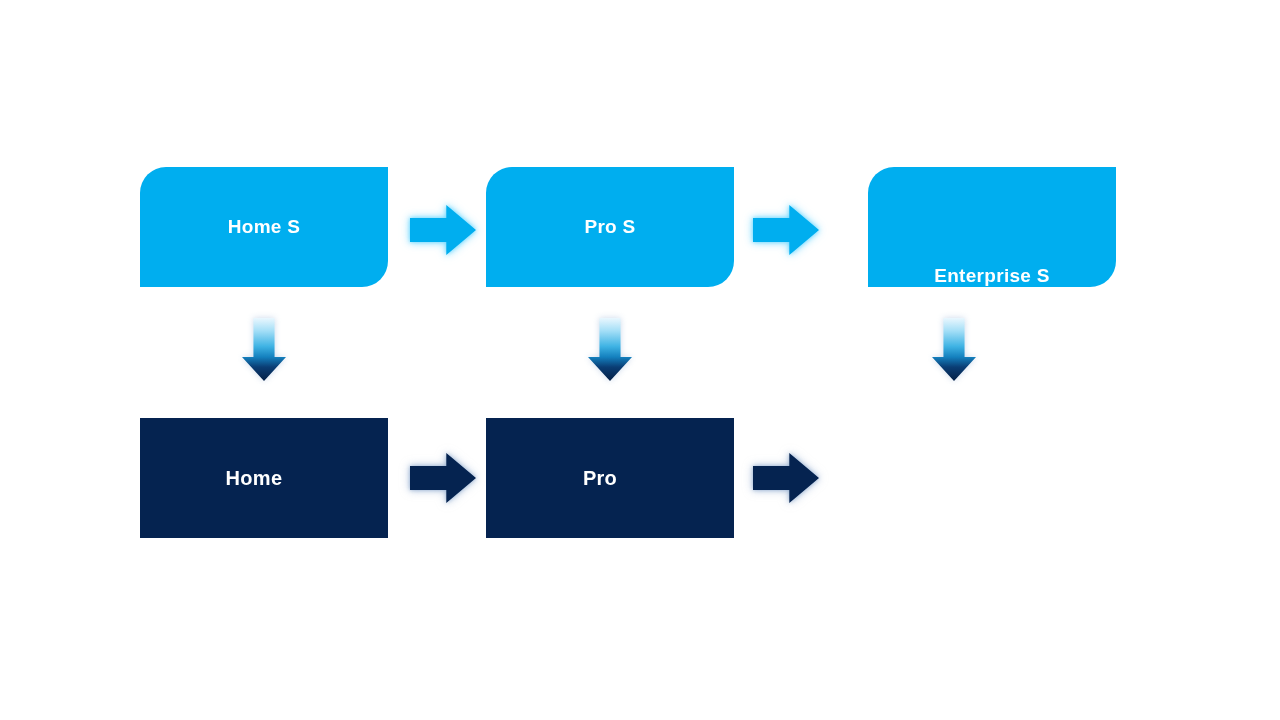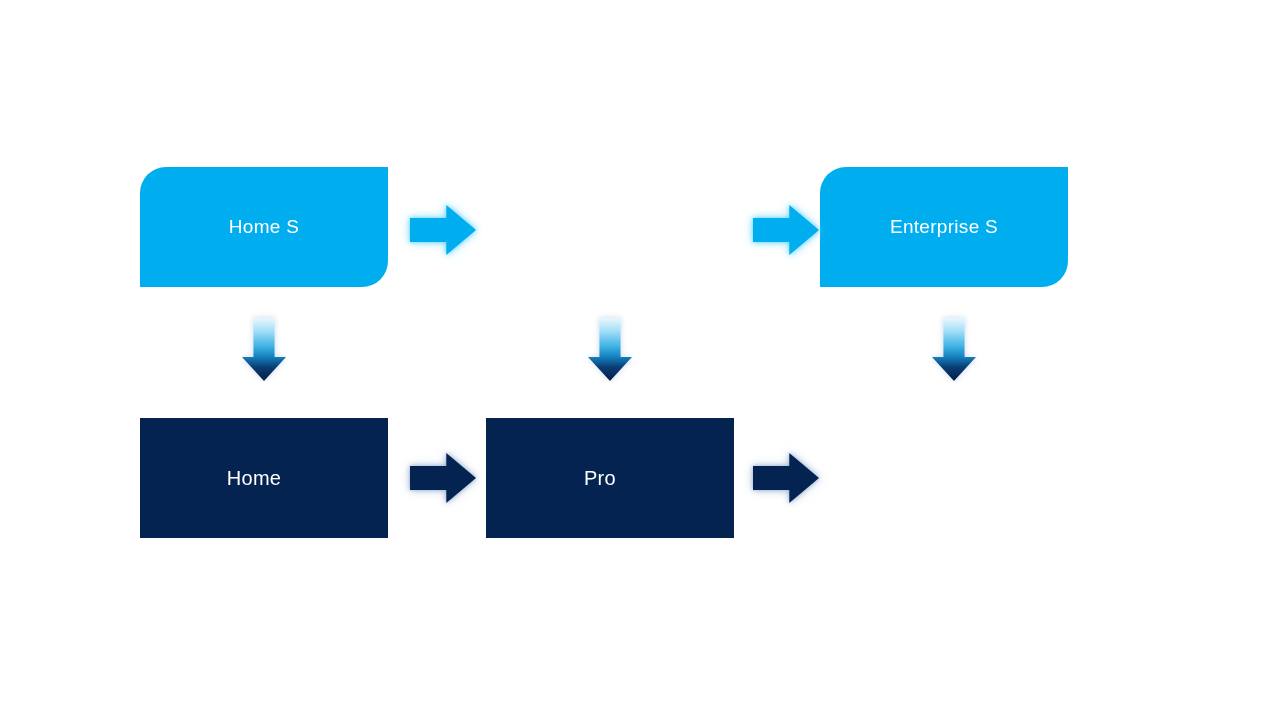--- a/index.html
+++ b/index.html
@@ -34,24 +34,24 @@
     font-size: 19px;
   }
   .box-bottom {
     top: 418px;
     background: var(--navy, #052350);
     font-size: 20px;
   }
   .box-bottom .box-label { transform: translateX(-10px); }
   .col-1 { left: 140px; }
   .col-2 { left: 486px; }
-  .col-3 { left: 820px; }
+  .col-3 { left: 868px; align-items: flex-end; }
   .box-label {
     letter-spacing: 0.3px;
-    font-weight: 400;
+    font-weight: 700;
     white-space: nowrap;
   }
 
   
   .rarrow {
     position: absolute;
     width: 66px;
     height: 50px;
   }
   .rarrow .shape {
@@ -99,20 +99,23 @@
   .darrow-3 { left: 932px; }   
 </style>
 </head>
 <body>
 
 <div id="canvas">
 
   <div class="box box-top col-1">
     <span class="box-label">Home S</span>
   </div>
+  <div class="box box-top col-2">
+    <span class="box-label">Pro S</span>
+  </div>
   <div class="box box-top col-3">
     <span class="box-label">Enterprise S</span>
   </div>
 
   <div class="rarrow rarrow-top rarrow-a">
     <div class="shape"></div>
   </div>
   <div class="rarrow rarrow-top rarrow-b">
     <div class="shape"></div>
   </div>

